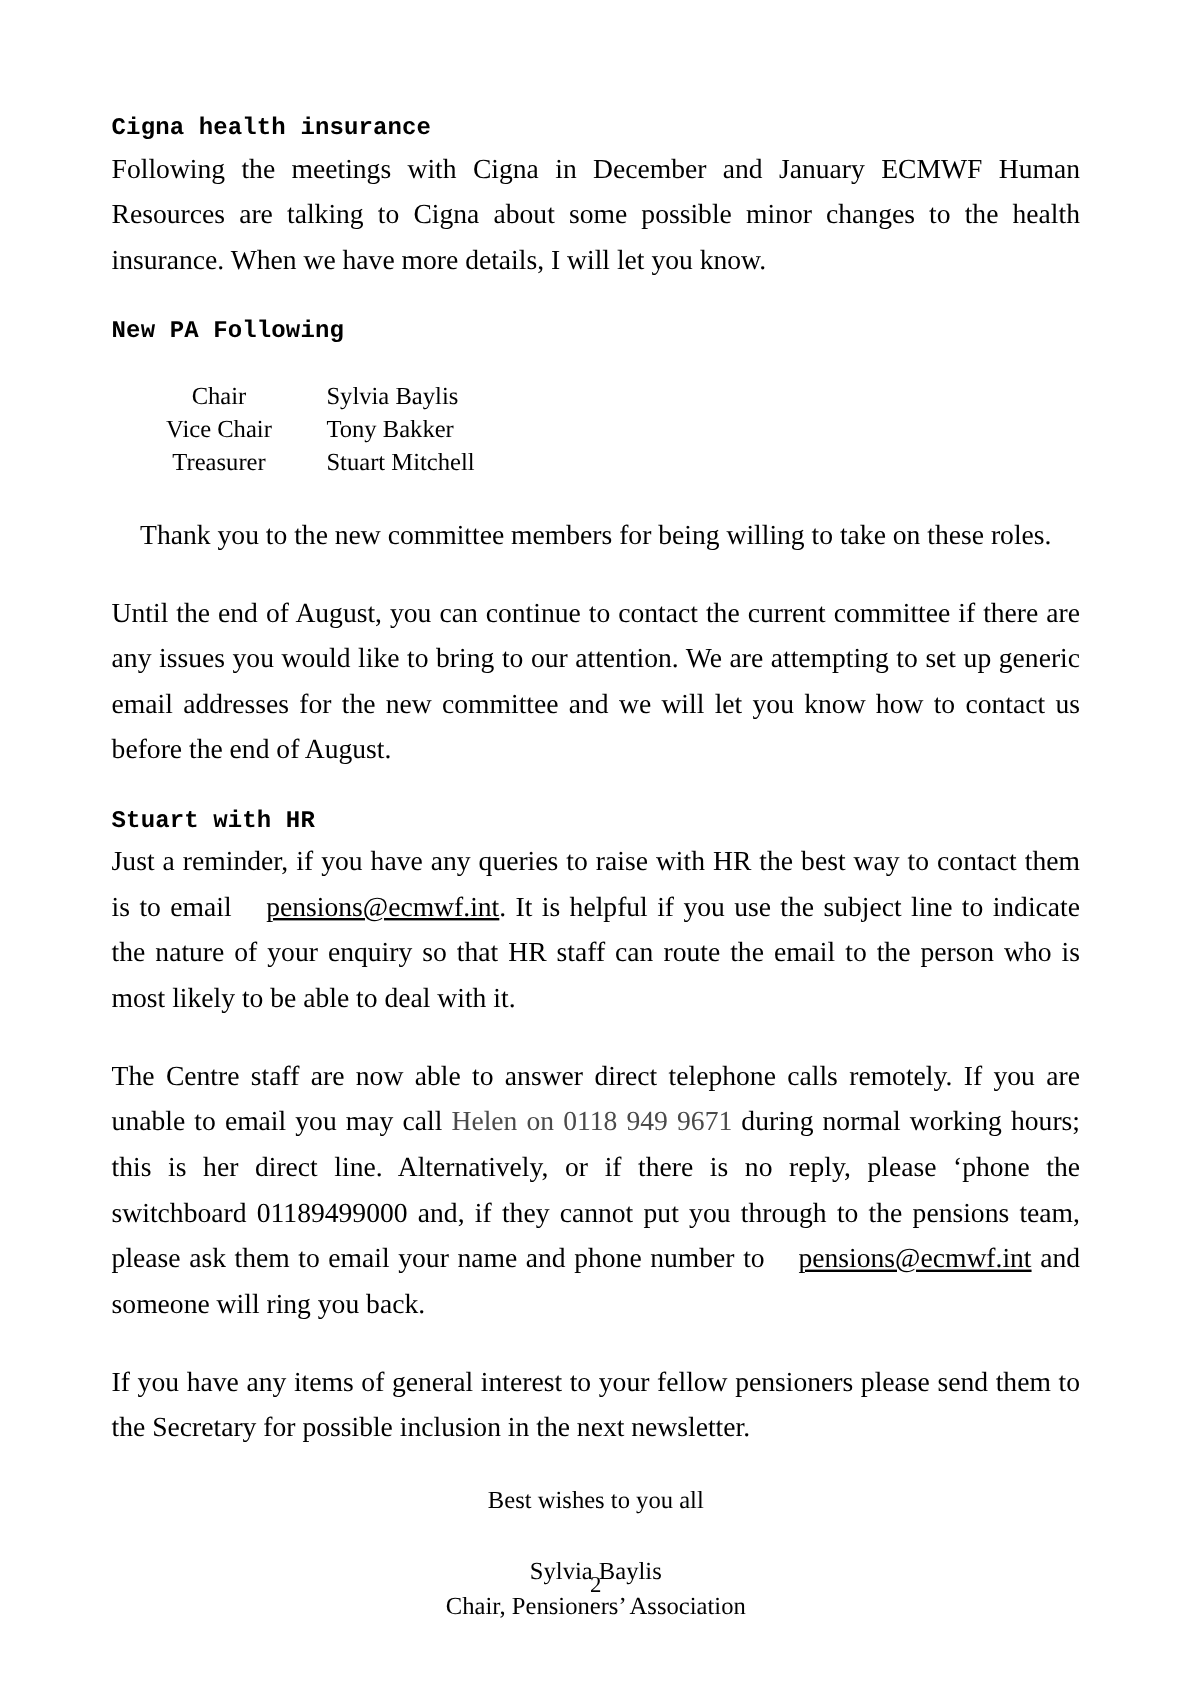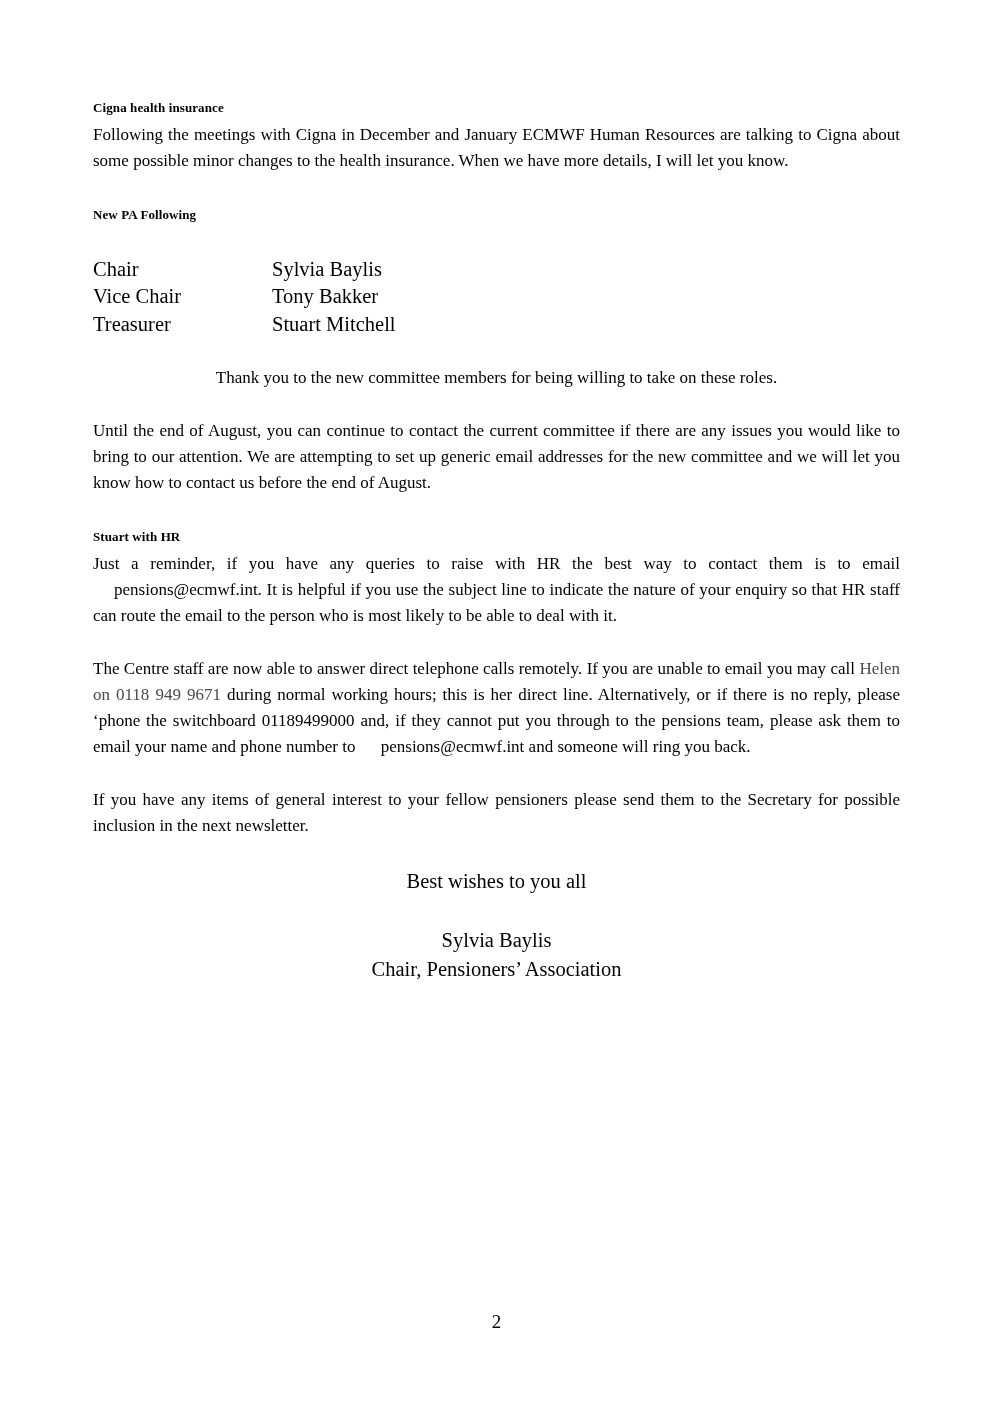--- a/index.html
+++ b/index.html
@@ -20,30 +20,31 @@
   }
 
   .content {
     position: absolute;
     left: 93px;
     top: 94px;
     width: 807px;
   }
 
   h2.section-heading {
-    font-size: 13px;
+    font-size: 20px;
     font-weight: bold;
     margin: 0 0 1px 0;
     line-height: 27px;
     letter-spacing: 0.1px;
+    font-family: Liberation Mono, monospace;
   }
 
   p.body-text {
-    font-size: 17px;
-    line-height: 26px;
+    font-size: 23px;
+    line-height: 38px;
     margin: 0;
     text-align: justify;
     text-justify: inter-word;
     hyphens: none;
   }
 
   p.body-text.ragged {
     text-align: center;
   }
 
@@ -58,23 +59,25 @@
   .roles-table td {
     padding: 0;
     font-size: 20.5px;
     line-height: 27.4px;
     vertical-align: top;
     white-space: nowrap;
   }
 
   .roles-table td.role-name {
     width: 179px;
+    text-align: center;
   }
 
   .email-link {
+    text-decoration: underline;
     text-underline-offset: 2px;
     color: #000000;
     margin-left: 21px;
   }
 
   .grey-text {
     color: #4a4a4a;
   }
 
   .signature-line {

